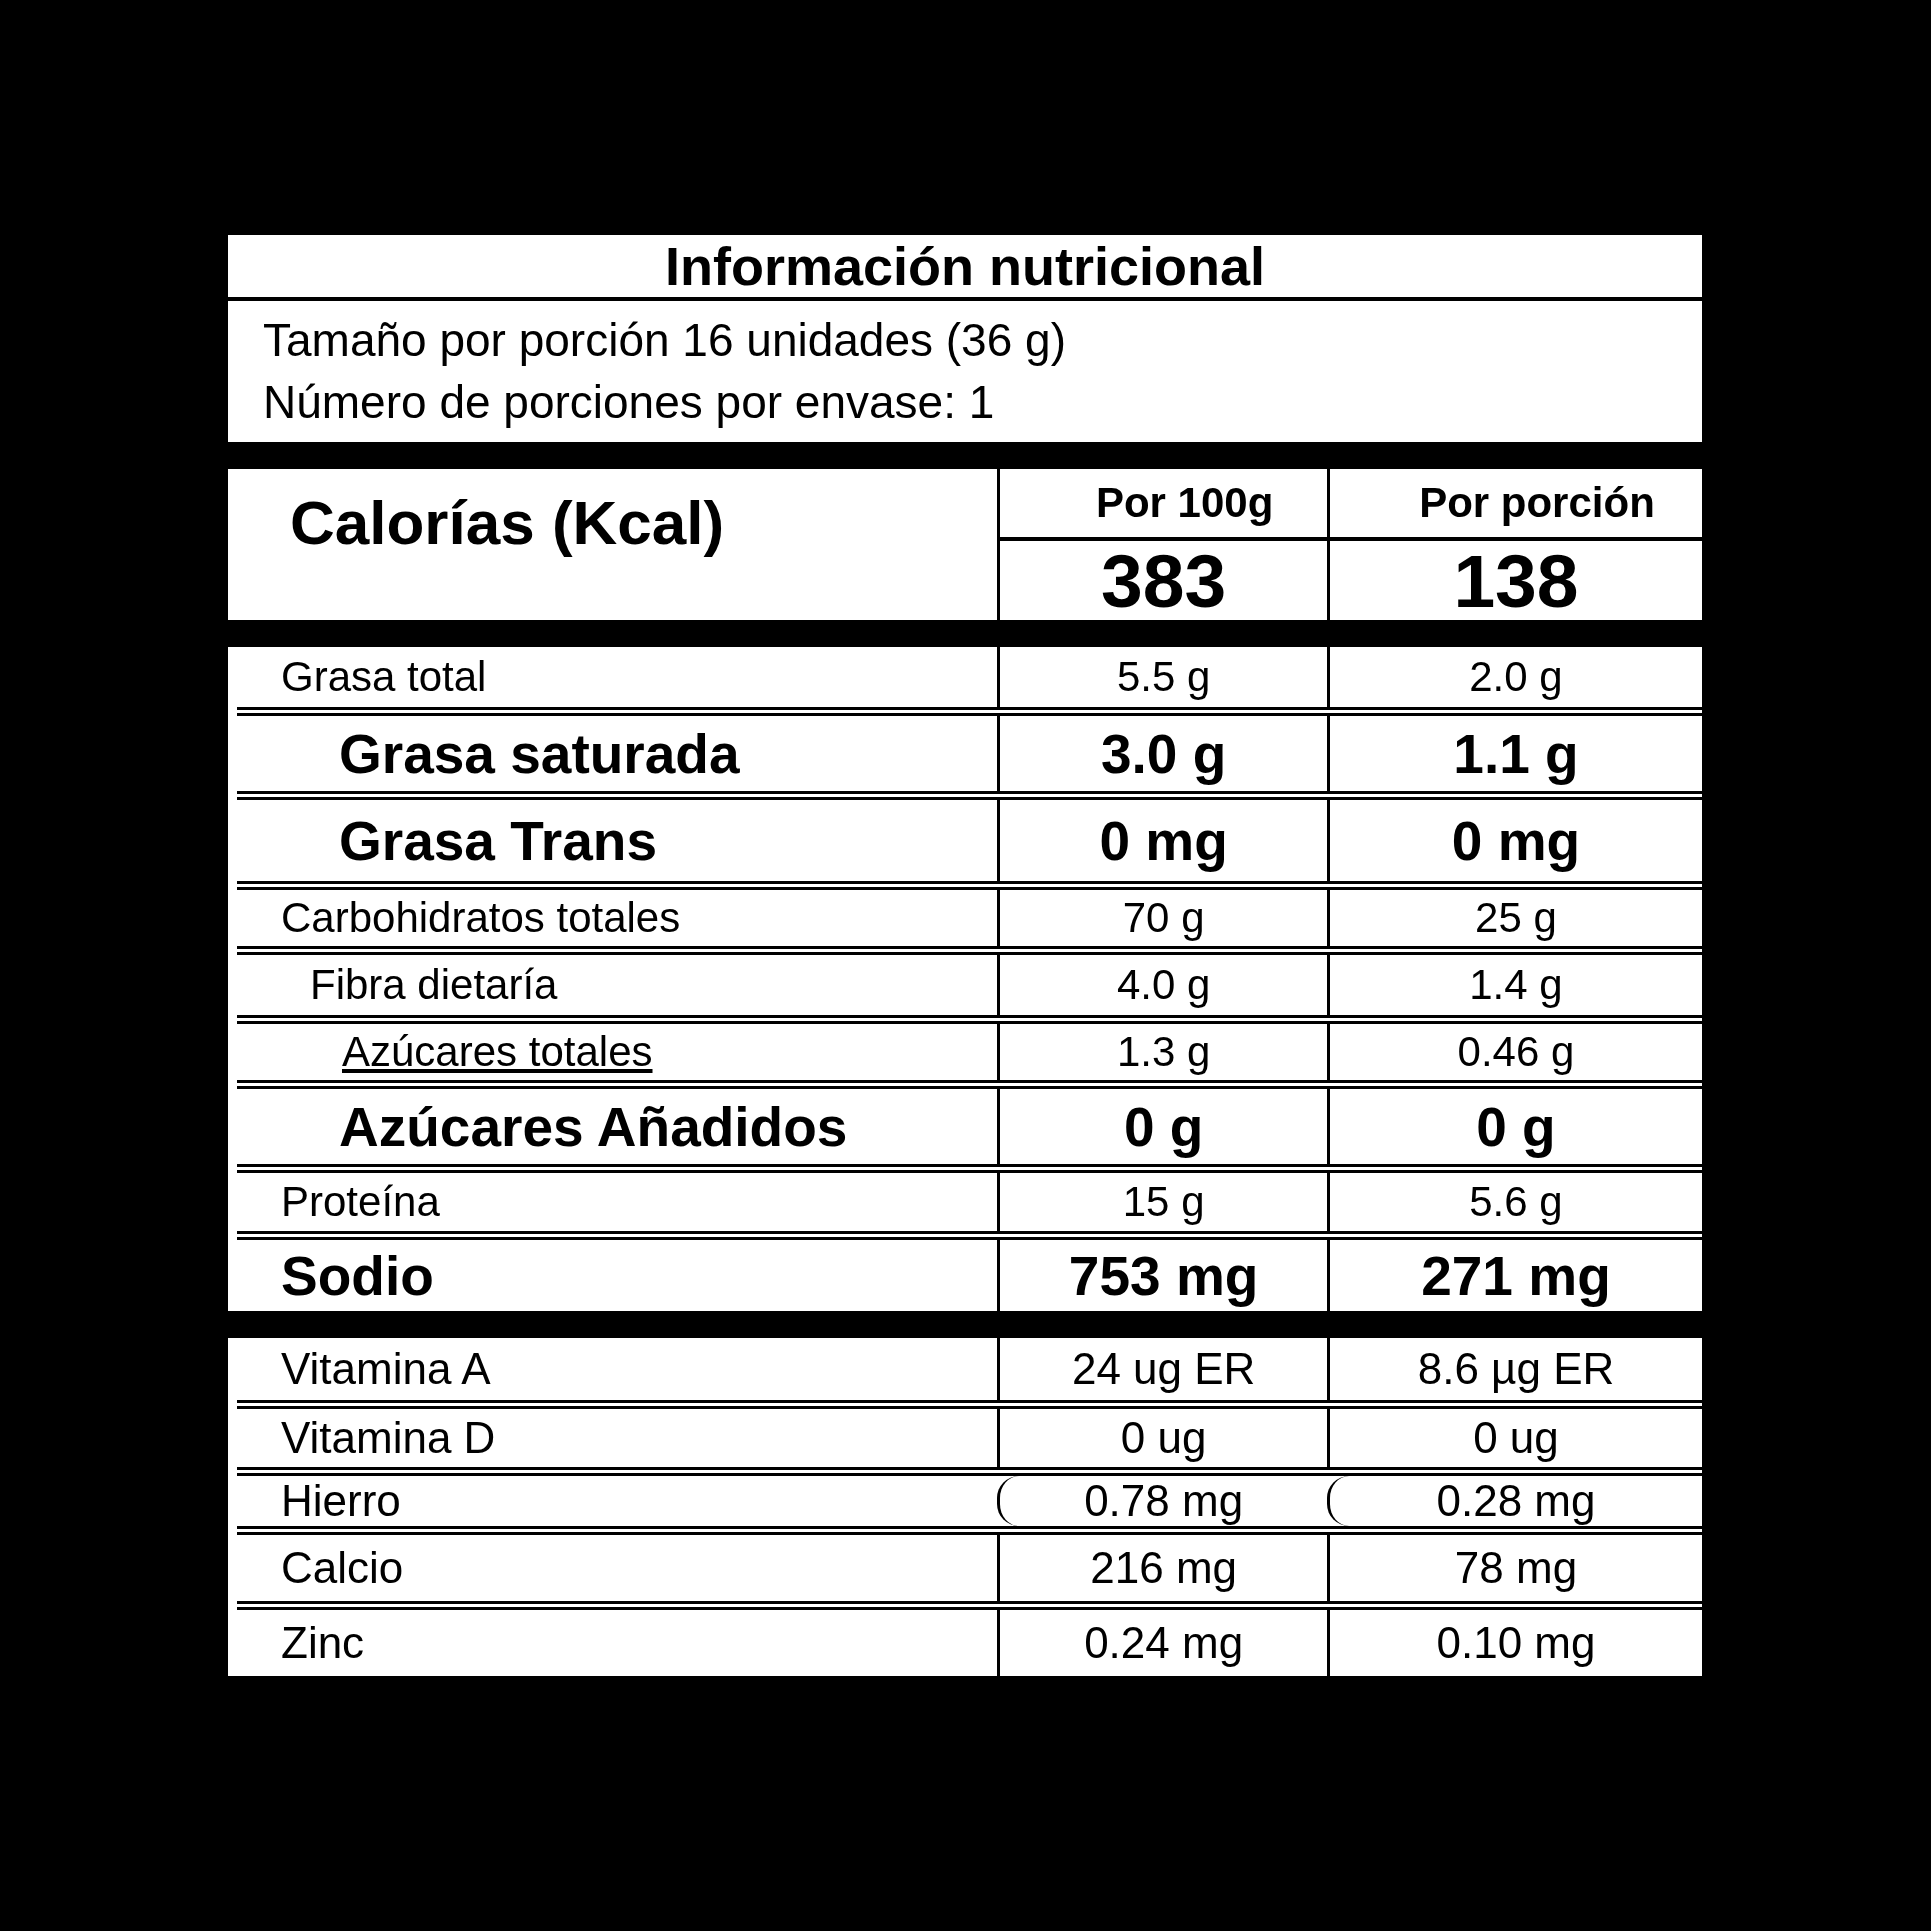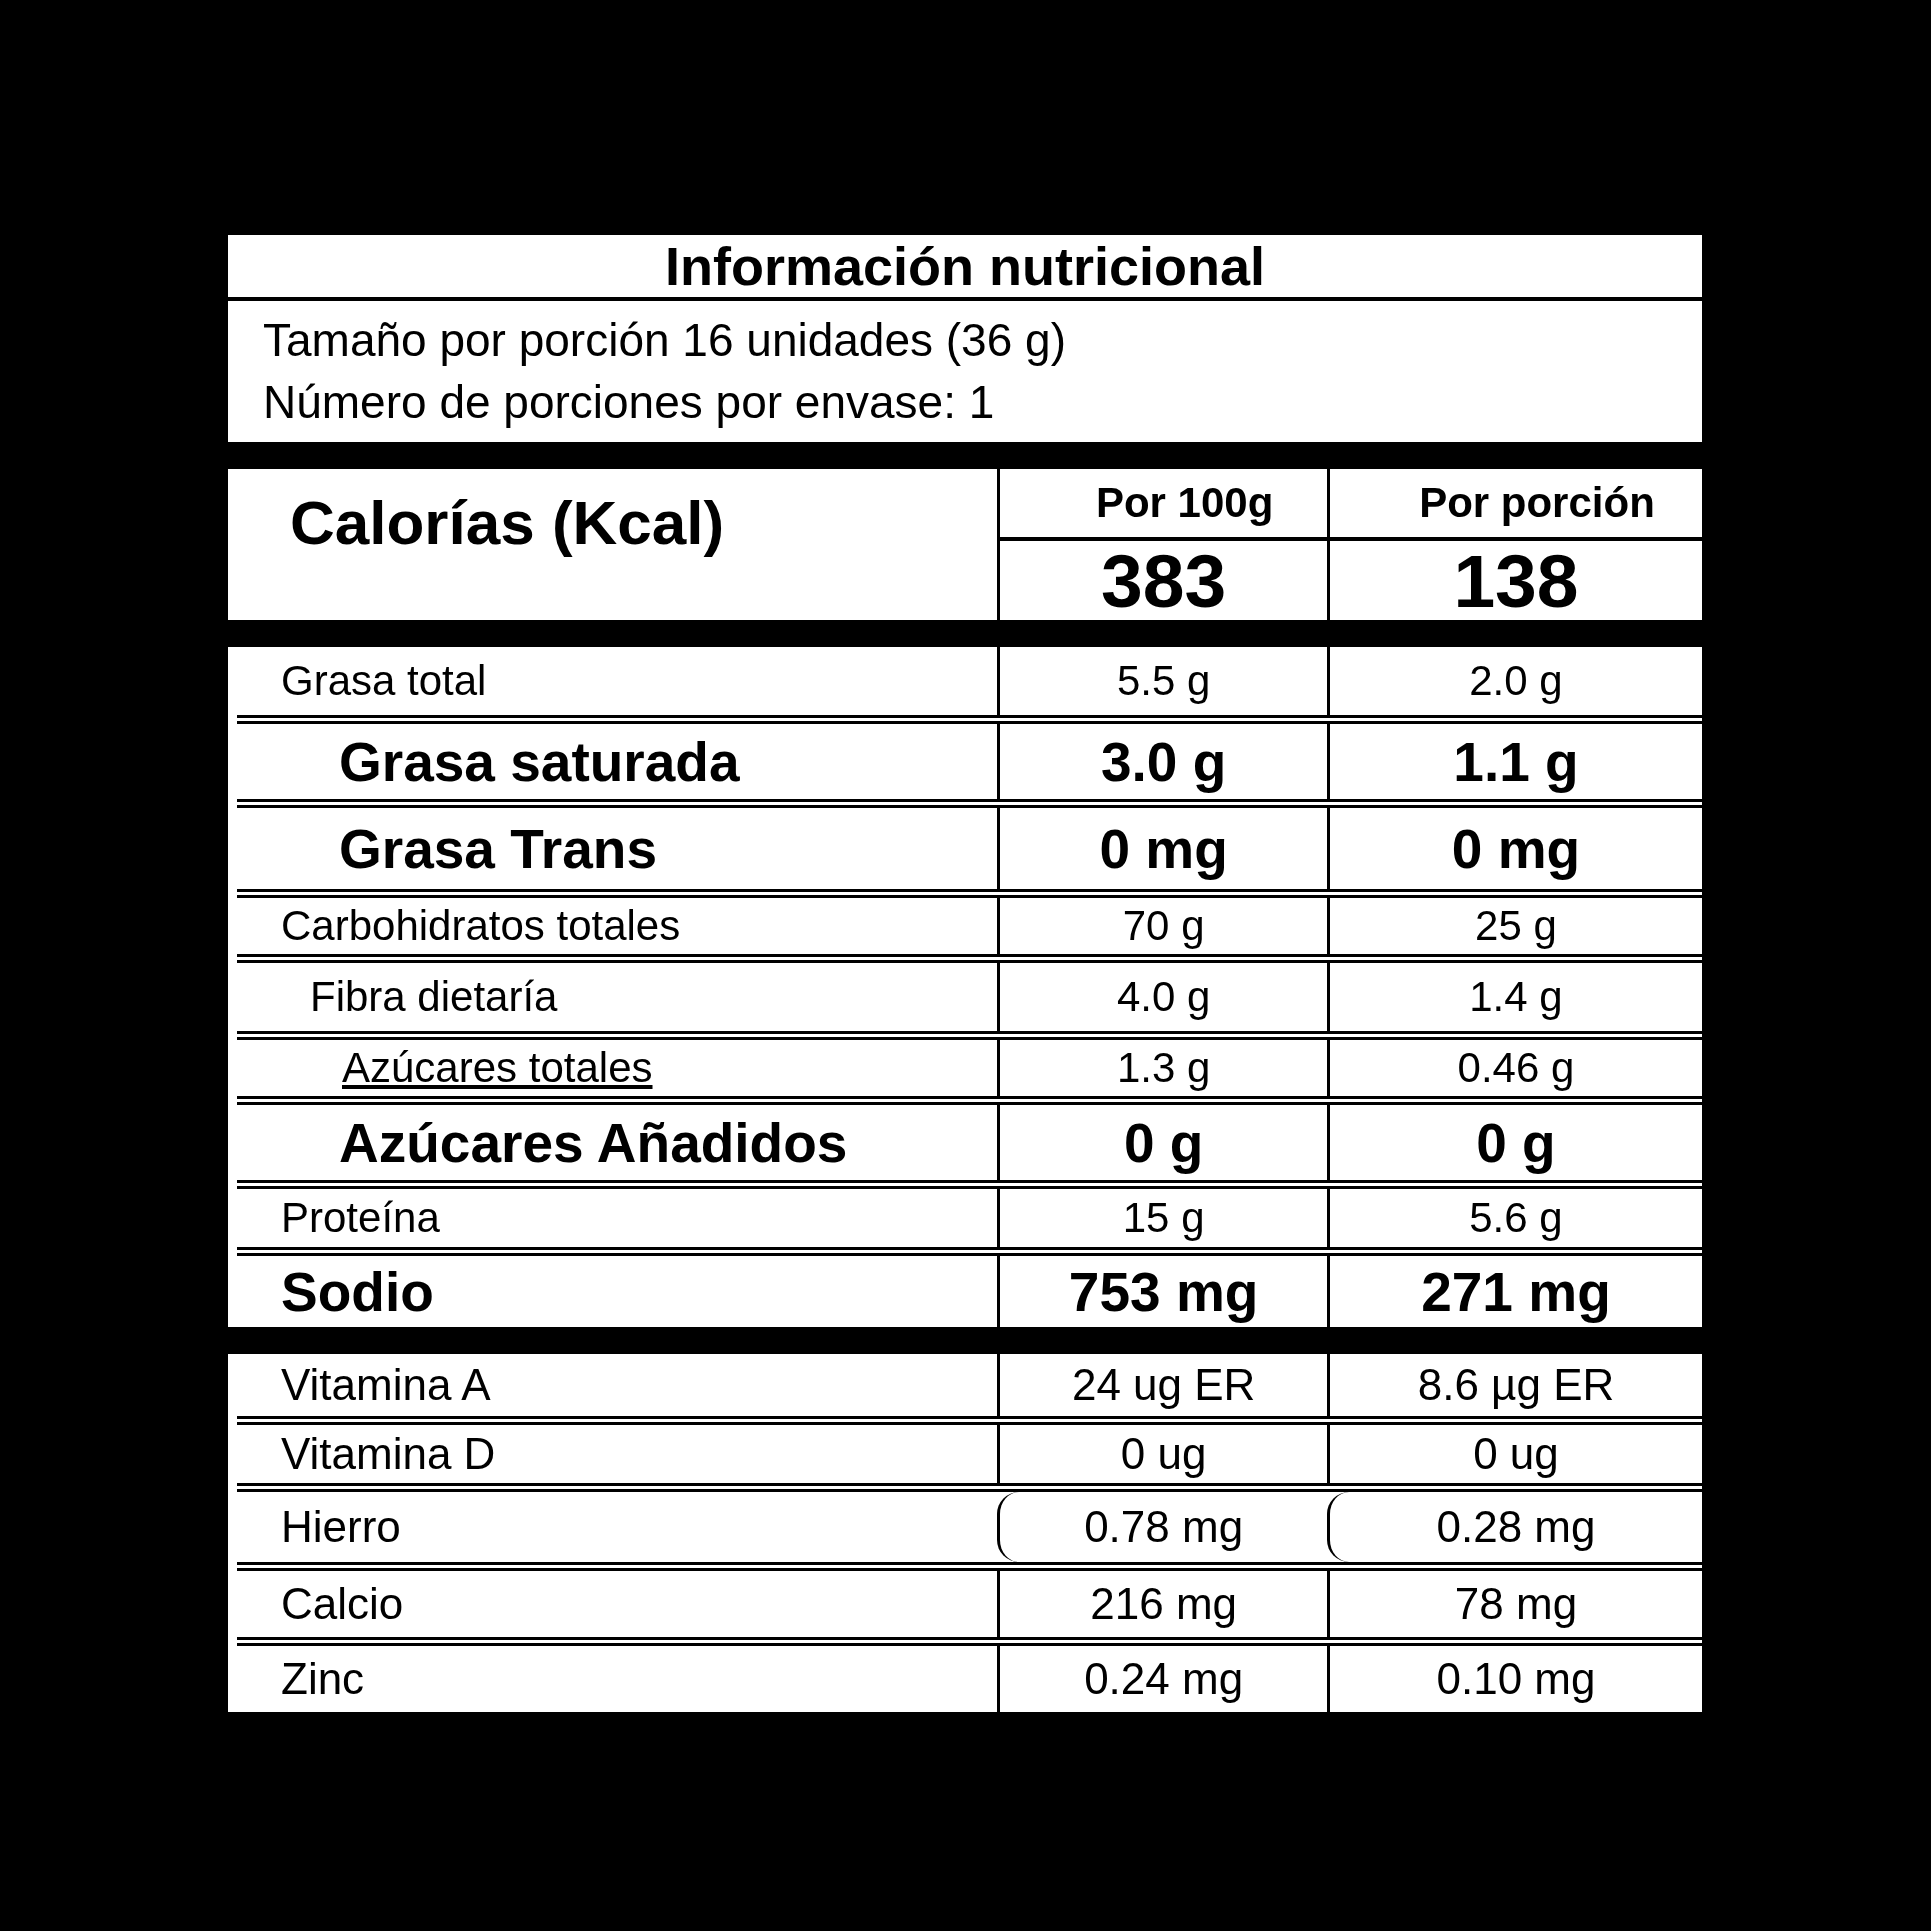--- a/index.html
+++ b/index.html
@@ -65,29 +65,29 @@
   .row { border-top:9.7px double #000000; }
   .row.first { border-top:none; }
   .row .lbl { display:flex; align-items:center; font-size:42px; }
   .row .val {
     display:flex; align-items:center; justify-content:center;
     border-left:3.9px solid #000000; font-size:42px;
   }
   .row.bold .lbl, .row.bold .val { font-weight:700; font-size:55px; }
   .row.vit .lbl, .row.vit .val { font-size:44px; }
 
-  .h62 .lbl,.h62 .val { height:68px; }
+  .h62 .lbl,.h62 .val { height:60px; }
   .h78 .lbl,.h78 .val { height:75px; }
   .h84 .lbl,.h84 .val { height:81px; }
   .h58 .lbl,.h58 .val { height:56px; }
   .h60 .lbl,.h60 .val { height:58px; }
   .h74 .lbl,.h74 .val { height:71px; }
   .h64 .lbl,.h64 .val { height:62px; }
   .h68 .lbl,.h68 .val { height:66px; }
-  .h72 .lbl,.h72 .val { height:70px;border-radius:22px; }
+  .h72 .lbl,.h72 .val { height:50px;border-radius:22px; }
 
   .ind-a { padding-left:44px; }
   .ind-b { padding-left:73px; }
   .ind-b2 { padding-left:105px;text-decoration:underline; }
   .ind-c { padding-left:102px; }
 </style>
 </head>
 <body>
 
 <div class="panel">

